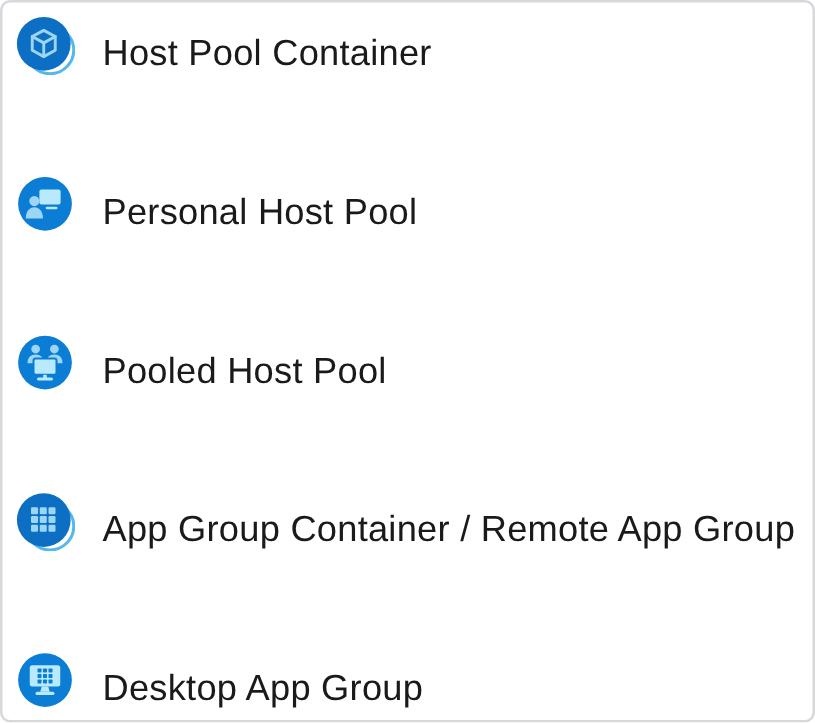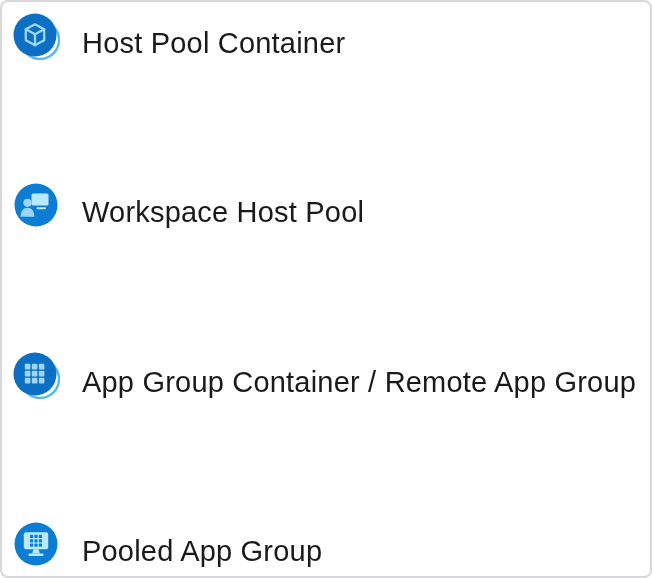--- a/index.html
+++ b/index.html
@@ -85,23 +85,38 @@
   <div class="row">
     <span class="icon">
       <svg viewBox="0 0 48 48" aria-hidden="true">
         <circle class="f-circle" cx="24" cy="24" r="21.5"></circle>
         <rect class="f-light" x="19.5" y="12.5" width="17" height="12" rx="1.6"></rect>
         <rect class="f-light" x="24.5" y="26.3" width="9.5" height="2" rx="1"></rect>
         <circle class="f-mid" cx="15.5" cy="21.8" r="4.1"></circle>
         <path class="f-mid" d="M8.6 35.8 C8.6 30 11.6 26.8 15.5 26.8 C19.4 26.8 22.4 30 22.4 35.8 Z"></path>
       </svg>
     </span>
-    <span class="label">Workspace Host Pool</span>
+    <span class="label">Personal Host Pool</span>
   </div>
 
+  <div class="row">
+    <span class="icon">
+      <svg viewBox="0 0 48 48" aria-hidden="true">
+        <circle class="f-circle" cx="24" cy="24" r="21.5"></circle>
+        <circle class="f-mid" cx="16.5" cy="13.2" r="3.5"></circle>
+        <circle class="f-mid" cx="31.5" cy="13.2" r="3.5"></circle>
+        <path class="f-mid" d="M10 24.5 C10 19.8 12.8 17.6 16.5 17.6 C20.2 17.6 23 19.8 23 24.5 Z"></path>
+        <path class="f-mid" d="M25 24.5 C25 19.8 27.8 17.6 31.5 17.6 C35.2 17.6 38 19.8 38 24.5 Z"></path>
+        <rect class="f-light mon-edge" x="14.8" y="20.8" width="18.4" height="13" rx="1.8"></rect>
+        <rect class="f-light" x="22.6" y="33.8" width="2.8" height="2.8"></rect>
+        <rect class="f-light" x="17.6" y="36" width="12.8" height="2.4" rx="1.2"></rect>
+      </svg>
+    </span>
+    <span class="label">Pooled Host Pool</span>
+  </div>
 
   <div class="row">
     <span class="icon">
       <svg viewBox="0 0 48 48" aria-hidden="true">
         <circle class="s-crescent" cx="28" cy="28" r="19"></circle>
         <circle class="f-circle-dark" cx="23" cy="23" r="21.5"></circle>
         <g class="f-mid">
           <rect x="12.8" y="12.8" width="5.6" height="5.6" rx="1"></rect>
             <rect x="19.8" y="12.8" width="5.6" height="5.6" rx="1"></rect>
             <rect x="26.8" y="12.8" width="5.6" height="5.6" rx="1"></rect>
@@ -130,17 +145,17 @@
             <rect x="22.4" y="19.2" width="3.2" height="3.2" rx="0.6"></rect>
             <rect x="26.8" y="19.2" width="3.2" height="3.2" rx="0.6"></rect>
           <rect x="18" y="23.6" width="3.2" height="3.2" rx="0.6"></rect>
             <rect x="22.4" y="23.6" width="3.2" height="3.2" rx="0.6"></rect>
             <rect x="26.8" y="23.6" width="3.2" height="3.2" rx="0.6"></rect>
         </g>
         <path class="f-light" d="M21.4 29.2 h5.2 l1.2 4.2 h-7.6 Z"></path>
         <rect class="f-light" x="16.4" y="33.4" width="15.2" height="2.6" rx="1.3"></rect>
       </svg>
     </span>
-    <span class="label">Pooled App Group</span>
+    <span class="label">Desktop App Group</span>
   </div>
 
 
 </div>
 
 </body></html>

